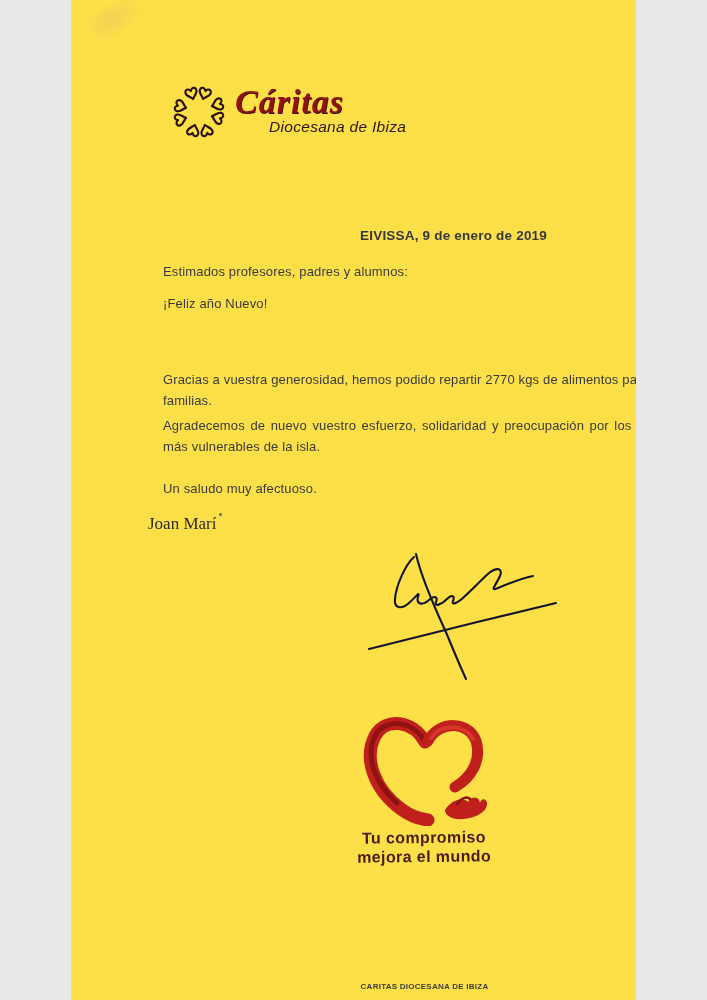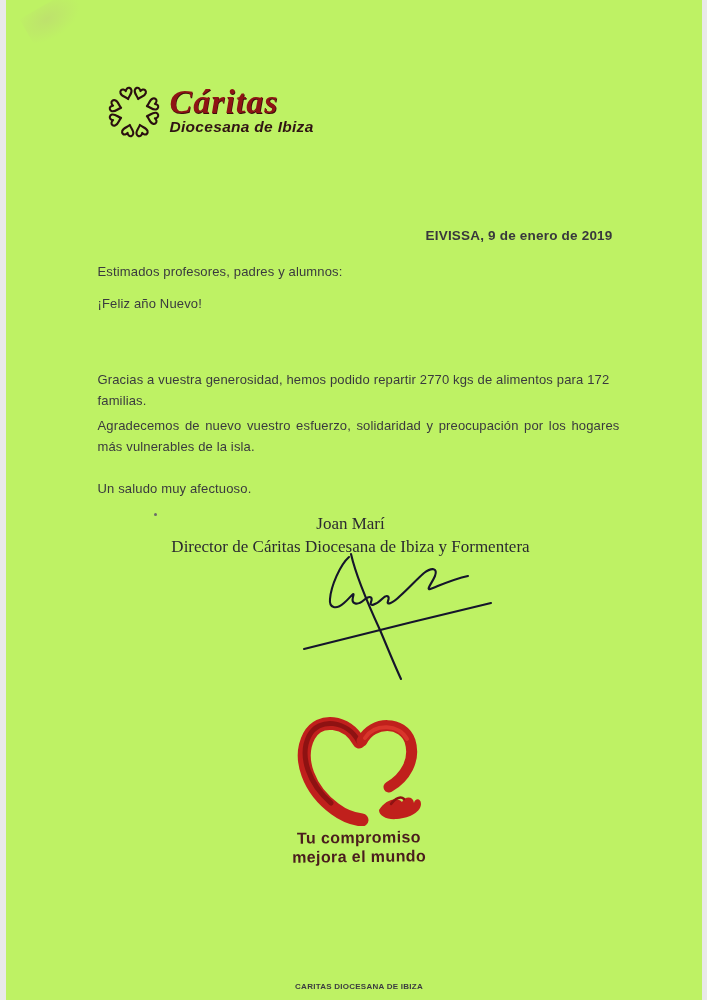--- a/index.html
+++ b/index.html
@@ -1,19 +1,19 @@
 <!DOCTYPE html>
 <html><head>
 <meta charset="utf-8">
 <style>
   html,body{margin:0;padding:0;background:#e9e9e9;}
   .page{
     position:relative;
-    width:696px;height:1000px;
-    background:#bef264;
+    width:565px;height:1000px;
+    background:#fde047;
     margin:0 auto;
     overflow:hidden;
     font-family:"Liberation Sans", sans-serif;
     color:#3a3a3e;
   }
   
   .smudge{
     position:absolute;left:18px;top:2px;width:60px;height:34px;
     background:radial-gradient(ellipse at 40% 40%, rgba(190,150,150,0.18), rgba(255,255,255,0) 70%);
     transform:rotate(-30deg);
@@ -24,41 +24,41 @@
   .lh-text{display:flex;flex-direction:column;margin-top:2px;}
   .lh-brand{
     font-family:"Liberation Serif", serif;
     font-style:italic;font-weight:bold;
     font-size:34px;line-height:32px;
     color:#8e1414;
     text-shadow:0.6px 0.6px 0 #3a0d0d;
     letter-spacing:1px;
   }
   .lh-sub{
-    font-style:italic;font-weight:bold;
+    font-style:italic;font-weight:normal;
     font-size:15.5px;line-height:18px;
-    color:#301414;letter-spacing:0.3px;
+    color:#301414;letter-spacing:0.3px;margin-left:34px;
   }
   
   .dateline{
     position:absolute;top:228px;right:89px;
     font-size:13.5px;color:#38383c;letter-spacing:0.2px;font-weight:bold;
   }
   
   .bodyline{position:absolute;left:92px;width:522px;font-size:13px;line-height:21px;letter-spacing:0.15px;}
   .salutation{top:261px;}
   .greeting{top:293px;}
   .para1{top:320px;text-align:justify;}
   .para2{top:369px;}
   .para3{top:415px;text-align:justify;}
   .closing{top:478px;}
   .dot-artifact{position:absolute;left:148px;top:513px;width:3px;height:3px;border-radius:50%;background:#6b6b6b;}
   
   .signer{
-    position:absolute;left:84px;width:522px;text-align:center;
+    position:absolute;left:77px;width:522px;text-align:left;
     font-family:"Liberation Serif", serif;color:#2b2b30;
   }
   .signer-name{top:514px;font-size:17px;}
   .signer-title{top:537px;font-size:17px;}
   .signature-svg{position:absolute;left:288px;top:548px;}
   
   .campaign{position:absolute;left:0;top:708px;width:707px;display:flex;flex-direction:column;align-items:center;}
   .heart-svg{width:152px;height:118px;}
   .tagline{
     margin-top:2px;text-align:center;
@@ -104,21 +104,20 @@
 
   <div class="bodyline salutation">Estimados profesores, padres y alumnos:</div>
   <div class="bodyline greeting">¡Feliz año Nuevo!</div>
   <div class="bodyline para2">Gracias a vuestra generosidad, hemos podido repartir 2770 kgs de alimentos para 172 familias.</div>
   <div class="bodyline para3">Agradecemos de nuevo vuestro esfuerzo, solidaridad y preocupación por los hogares más vulnerables de la isla.</div>
   <div class="bodyline closing">Un saludo muy afectuoso.</div>
 
   <div class="dot-artifact"></div>
 
   <div class="signer signer-name">Joan Marí</div>
-  <div class="signer signer-title">Director de Cáritas Diocesana de Ibiza y Formentera</div>
 
   <svg class="signature-svg" width="210" height="135" viewBox="0 0 210 135">
     <g fill="none" stroke="#15152b" stroke-width="2.1" stroke-linecap="round" stroke-linejoin="round">
       <path d="M55,9 C46,17 37,38 36,51 C35,60 42,62 50,55 C57,49 61,42 59,49
                C57,56 63,58 70,52 C76,47 79,49 77,54 C75,59 82,57 88,51
                C93,46 96,48 94,53 C92,58 99,55 106,48 C114,41 122,32 130,25
                C138,19 144,20 141,28 C137,37 130,44 139,40 C149,36 160,31 174,28"></path>
       <path d="M10,101 C62,88 138,69 197,55"></path>
       <path d="M57,6 C62,28 74,56 86,82 C92,96 100,116 107,131"></path>
     </g>

